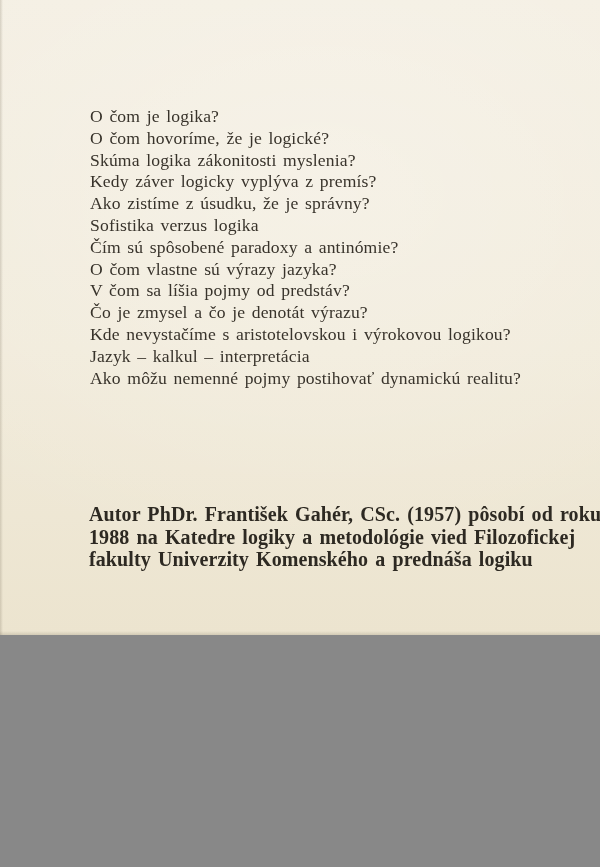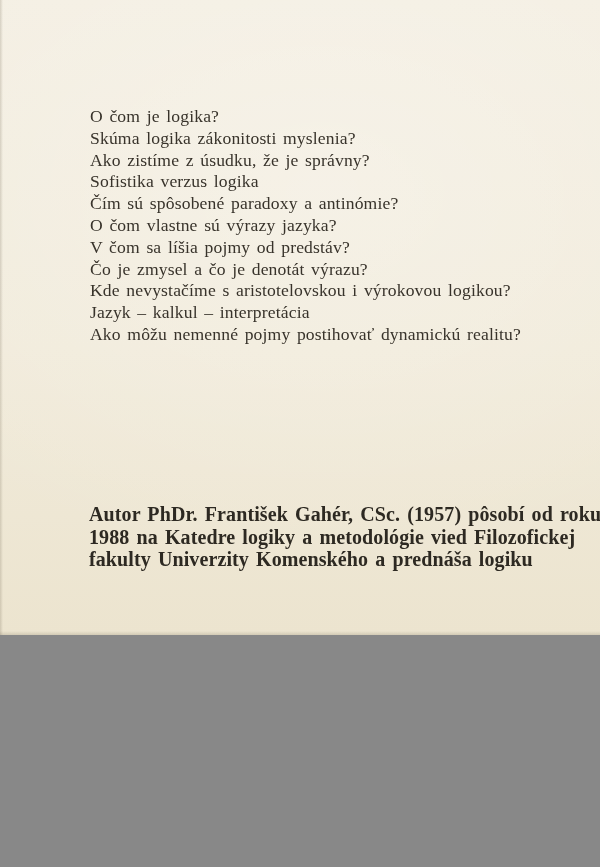--- a/index.html
+++ b/index.html
@@ -88,21 +88,23 @@
     white-space: nowrap;
   }
 </style>
 </head>
 <body>
 
 <div class="page">
 
   <div class="questions">
     <div>O čom je logika?</div>
+    <div>O čom hovoríme, že je logické?</div>
     <div>Skúma logika zákonitosti myslenia?</div>
+    <div>Kedy záver logicky vyplýva z premís?</div>
     <div>Ako zistíme z úsudku, že je správny?</div>
     <div>Sofistika verzus logika</div>
     <div>Čím sú spôsobené paradoxy a antinómie?</div>
     <div>O čom vlastne sú výrazy jazyka?</div>
     <div>V čom sa líšia pojmy od predstáv?</div>
     <div>Čo je zmysel a čo je denotát výrazu?</div>
     <div>Kde nevystačíme s aristotelovskou i výrokovou logikou?</div>
     <div>Jazyk – kalkul – interpretácia</div>
     <div>Ako môžu nemenné pojmy postihovať dynamickú realitu?</div>
   </div>

